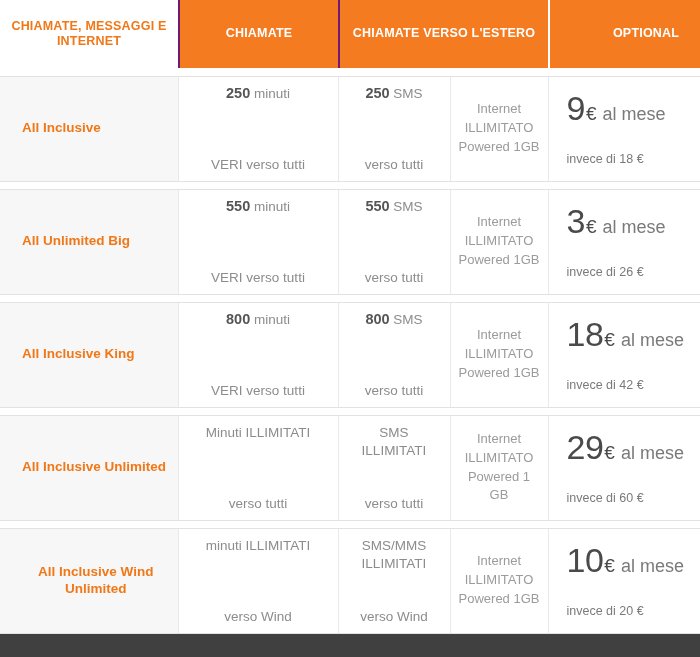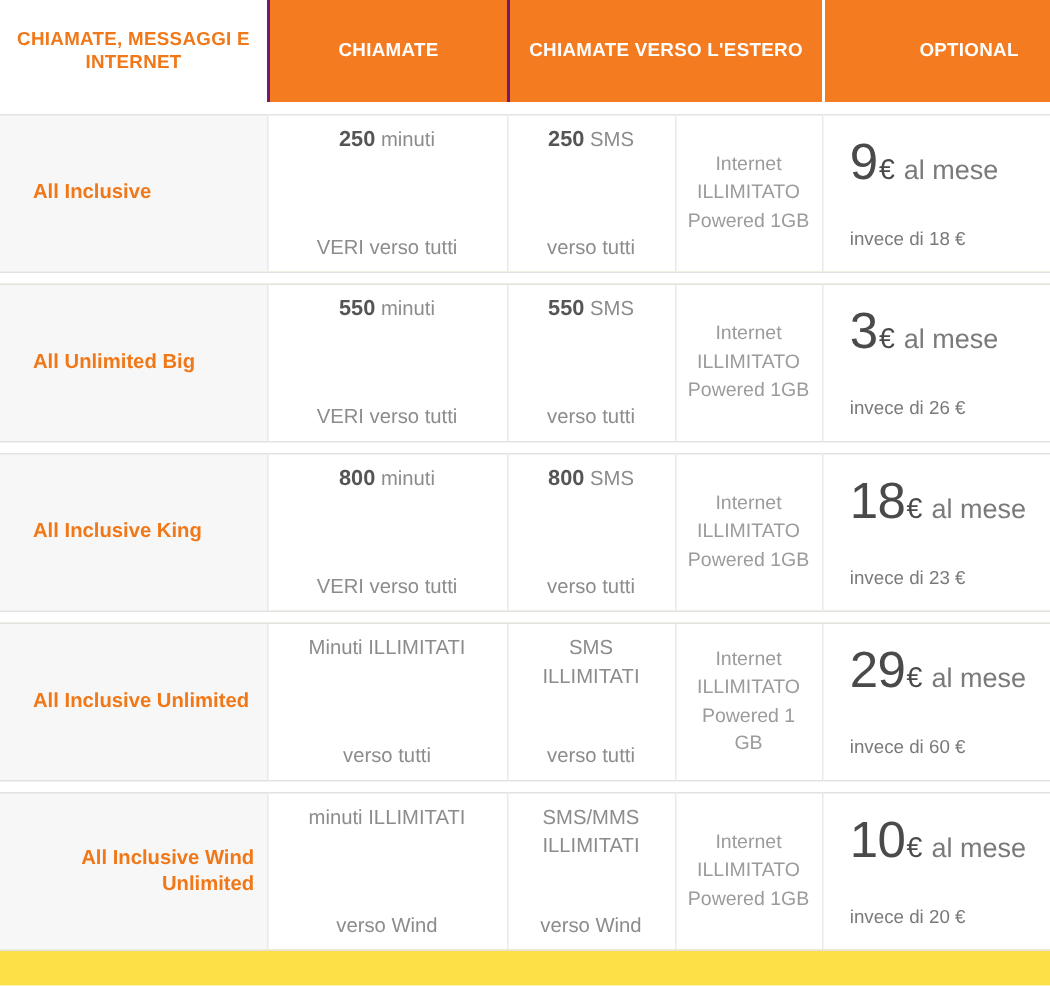--- a/index.html
+++ b/index.html
@@ -6,21 +6,21 @@
   html, body {
     margin: 0;
     padding: 0;
     background: #ffffff;
     font-family: "Liberation Sans", sans-serif;
   }
   #page {
     width: 700px;
     height: 657px;
     position: relative;
-    background: #fde047;
+    background: #404040;
     overflow: hidden;
   }
 
   table.tariff-table {
     width: 700px;
     border-collapse: collapse;
     table-layout: fixed;
   }
 
   
@@ -85,21 +85,21 @@
 
   
   .cell-plan {
     background: #f7f7f7;
     color: #f07818;
     font-weight: bold;
     font-size: 13.5px;
     line-height: 1.25;
     align-items: flex-start;
     padding-left: 22px;
-    text-align: right;
+    text-align: center;
   }
 
   
   .feat {
     color: #8c8c8c;
     font-size: 13.5px;
     line-height: 1.38;
     justify-content: space-between;
   }
   .feat b {
@@ -288,21 +288,21 @@
             <div>Powered 1GB</div>
           </div>
         </td>
         <td class="cell-sep">
           <div class="cell cell-price">
             <div class="price-line">
               <span class="price-amt">18</span>
               <span class="price-cur">€</span>
               <span class="price-per">al mese</span>
             </div>
-            <div class="price-old">invece di 23 €</div>
+            <div class="price-old">invece di 42 €</div>
           </div>
         </td>
       </tr>
 
       <tr class="row-spacer">
           <td colspan="5"></td>
         </tr>
       <tr>
         <td>
           <div class="cell cell-plan">All Inclusive Unlimited</div>

